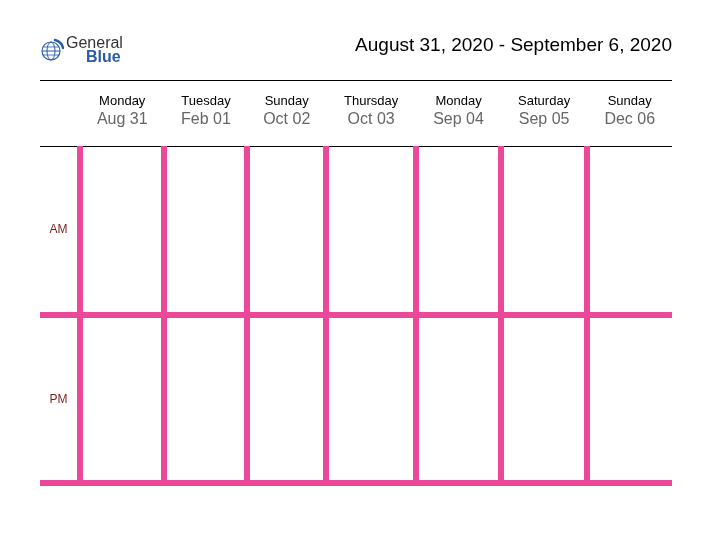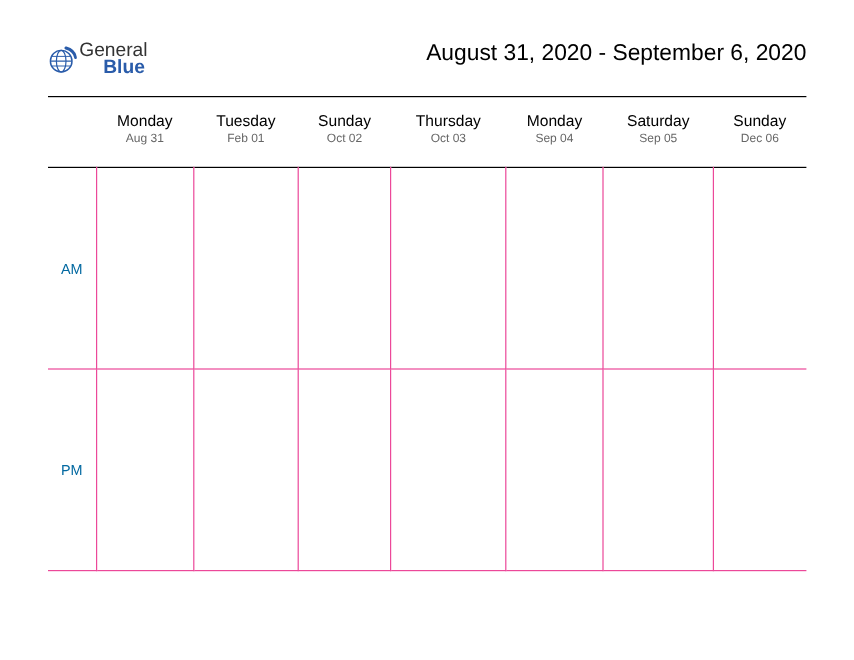--- a/index.html
+++ b/index.html
@@ -73,42 +73,42 @@
       text-align: center;
       font-weight: normal;
       padding: 4px 0 12px 0;
     }
     .day-name {
       font-size: 13px;
       color: #000;
       display: block;
     }
     .day-date {
-      font-size: 10px;
+      font-size: 16px;
       color: #666;
       display: block;
       margin-top: 2px;
       padding-bottom: 6px;
     }
     .time-col {
       width: 40px;
     }
     .day-col {
       width: calc((100% - 40px) / 7);
     }
     .period-row td {
-      border: 1px solid #ec4899;
+      border: 6px solid #ec4899;
       height: 168px;
     }
     .period-row td.period-label {
       border-left: none;
       text-align: center;
       vertical-align: middle;
       font-size: 12px;
-      color: #0369a1;
+      color: #7f1d1d;
     }
     .period-row:first-of-type td {
       border-top: 1px solid #000;
     }
     .calendar td:last-child {
       border-right: none;
     }
   </style>
 </head>
 <body>

